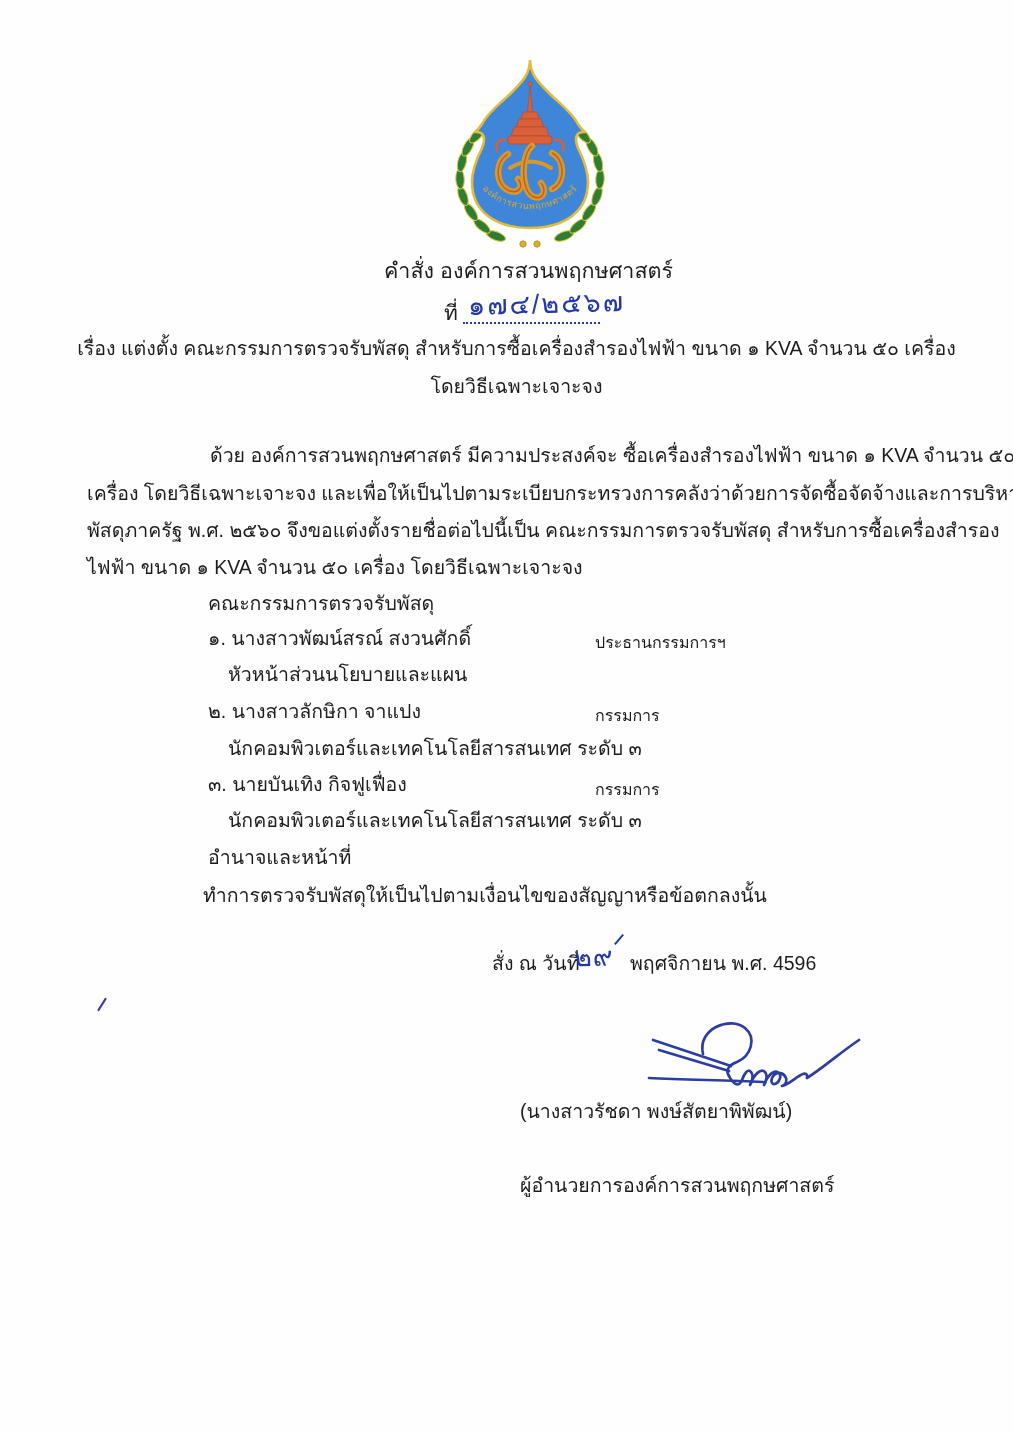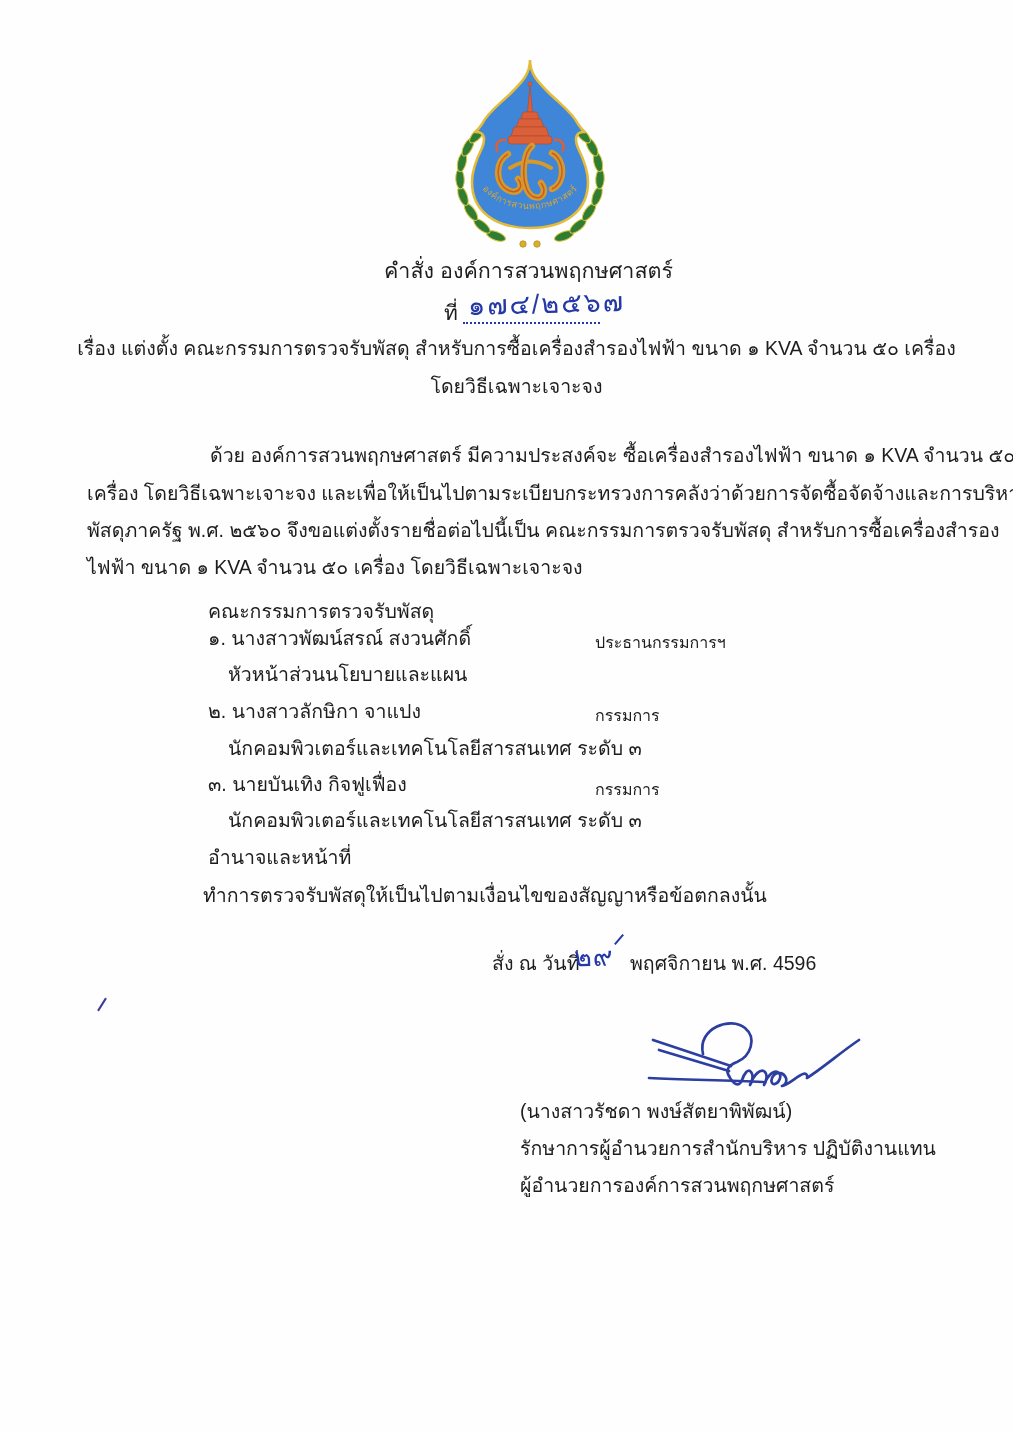--- a/index.html
+++ b/index.html
@@ -118,21 +118,21 @@
   <div class="dotline" style="left:463px;top:322px;width:137px;"></div>
 
   <div class="t center" style="top:337px;left:10px;">เรื่อง แต่งตั้ง คณะกรรมการตรวจรับพัสดุ สำหรับการซื้อเครื่องสำรองไฟฟ้า ขนาด ๑ KVA จำนวน ๕๐ เครื่อง</div>
   <div class="t center" style="top:375px;left:10px;">โดยวิธีเฉพาะเจาะจง</div>
 
   <div class="t" style="left:210px;top:444px;">ด้วย องค์การสวนพฤกษศาสตร์ มีความประสงค์จะ ซื้อเครื่องสำรองไฟฟ้า ขนาด ๑ KVA จำนวน ๕๐</div>
   <div class="t" style="left:87px;top:482px;">เครื่อง โดยวิธีเฉพาะเจาะจง และเพื่อให้เป็นไปตามระเบียบกระทรวงการคลังว่าด้วยการจัดซื้อจัดจ้างและการบริหาร</div>
   <div class="t" style="left:87px;top:519px;">พัสดุภาครัฐ พ.ศ. ๒๕๖๐ จึงขอแต่งตั้งรายชื่อต่อไปนี้เป็น คณะกรรมการตรวจรับพัสดุ สำหรับการซื้อเครื่องสำรอง</div>
   <div class="t" style="left:87px;top:556px;">ไฟฟ้า ขนาด ๑ KVA จำนวน ๕๐ เครื่อง โดยวิธีเฉพาะเจาะจง</div>
 
-  <div class="t" style="left:208px;top:592px;margin-top:8px;">คณะกรรมการตรวจรับพัสดุ</div>
+  <div class="t" style="left:208px;top:592px;">คณะกรรมการตรวจรับพัสดุ</div>
 
   <div>
     <div class="t" style="left:208px;top:627px;">๑. นางสาวพัฒน์สรณ์ สงวนศักดิ์</div>
     <div class="role" style="left:595px;top:630px;">ประธานกรรมการฯ</div>
     <div class="t" style="left:228px;top:663px;">หัวหน้าส่วนนโยบายและแผน</div>
   </div>
 
   <div>
     <div class="t" style="left:208px;top:700px;">๒. นางสาวลักษิกา จาแปง</div>
     <div class="role" style="left:595px;top:703px;">กรรมการ</div>
@@ -161,16 +161,15 @@
         <path d="M58,38 C52,12 86,0 100,12 C112,22 106,40 92,46 C84,49 80,54 84,60"></path>
         <path d="M8,24 L86,50"></path>
         <path d="M14,34 L84,55"></path>
         <path d="M4,62 C40,64 80,64 118,66"></path>
         <path d="M84,60 C88,68 94,72 97,64 C99,58 103,52 106,56 C109,59 107,66 105,69 C109,58 116,52 120,56 C123,59 121,66 119,69 C123,58 130,53 134,57 C137,60 134,67 130,68 C126,69 125,63 129,59 C133,55 139,57 141,62 C142,66 140,69 137,70 C145,68 152,60 158,58 C160,57 163,58 162,62 C178,52 196,36 214,24"></path>
       </g>
     </svg>
   </div>
 
   <div class="sig-block t" style="top:1100px;">(นางสาวรัชดา พงษ์สัตยาพิพัฒน์)</div>
-  <div class="sig-block t" style="top:1137px;">รักษาการผู้อำนวยการสำนักบริหาร ปฏิบัติงานแทน</div>
   <div class="sig-block t" style="top:1174px;">ผู้อำนวยการองค์การสวนพฤกษศาสตร์</div>
 
 </div>
 
 </body></html>

